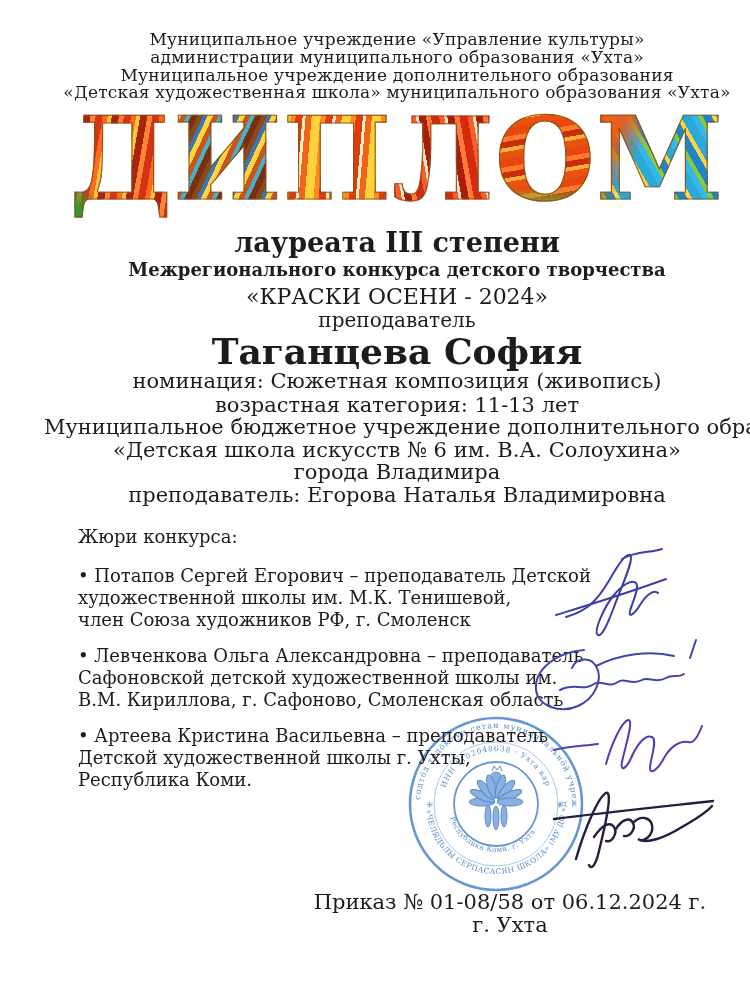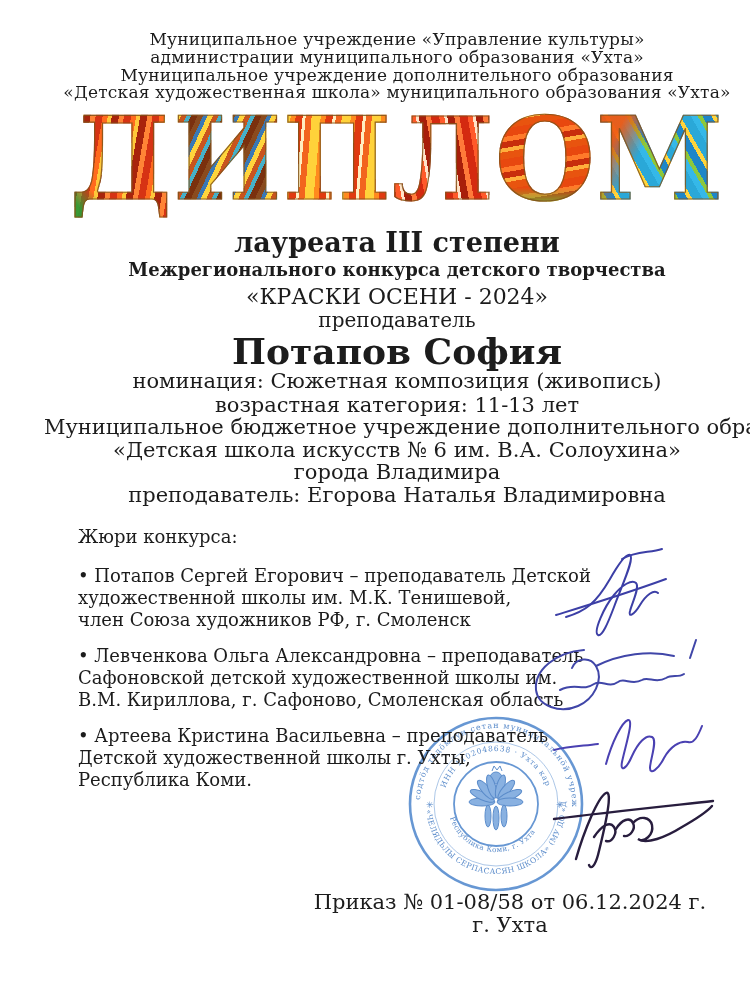--- a/index.html
+++ b/index.html
@@ -72,21 +72,21 @@
 «Детская художественная школа» муниципального образования «Ухта»</div>
 
   <div class="abs diploma-title">
     <span class="lt-d">Д</span><span class="lt-i">И</span><span class="lt-p">П</span><span class="lt-l">Л</span><span class="lt-o">О</span><span class="lt-m">М</span>
   </div>
 
   <div class="abs degree">лауреата III степени</div>
   <div class="abs contest">Межрегионального конкурса детского творчества</div>
   <div class="abs contest-name">«КРАСКИ ОСЕНИ - 2024»</div>
   <div class="abs awarded">преподаватель</div>
-  <div class="abs recipient">Потапов София</div>
+  <div class="abs recipient">Таганцева София</div>
   <div class="abs nomination">номинация: Сюжетная композиция (живопись)</div>
   <div class="abs age">возрастная категория: 11-13 лет</div>
   <div class="abs org-lines pre">Муниципальное бюджетное учреждение дополнительного образования
 «Детская школа искусств № 6 им. В.А. Солоухина»
 города Владимира</div>
   <div class="abs teacher">преподаватель: Егорова Наталья Владимировна</div>
 
   <div class="jury">
     <div class="jury-title">Жюри конкурса:</div>
     <div class="jury-item">• Потапов Сергей Егорович – преподаватель Детской

